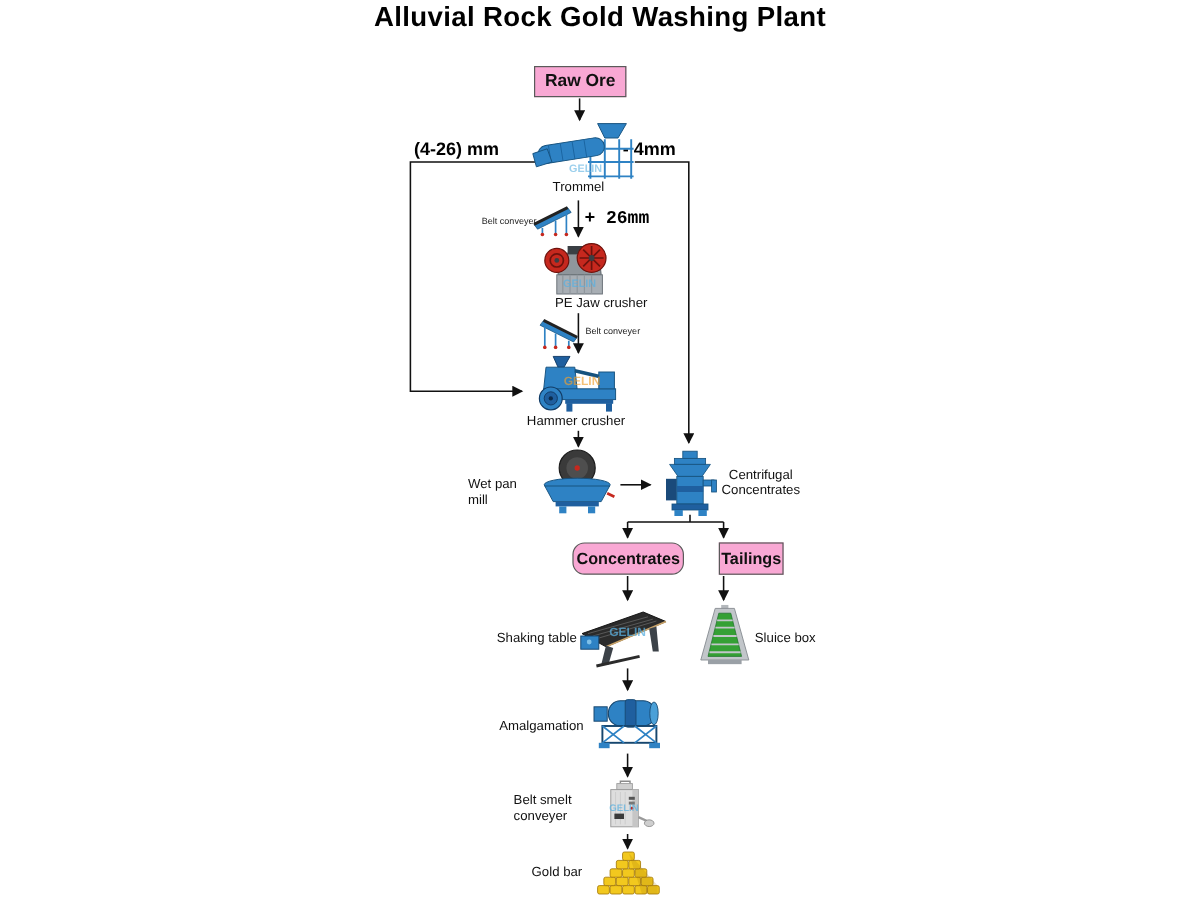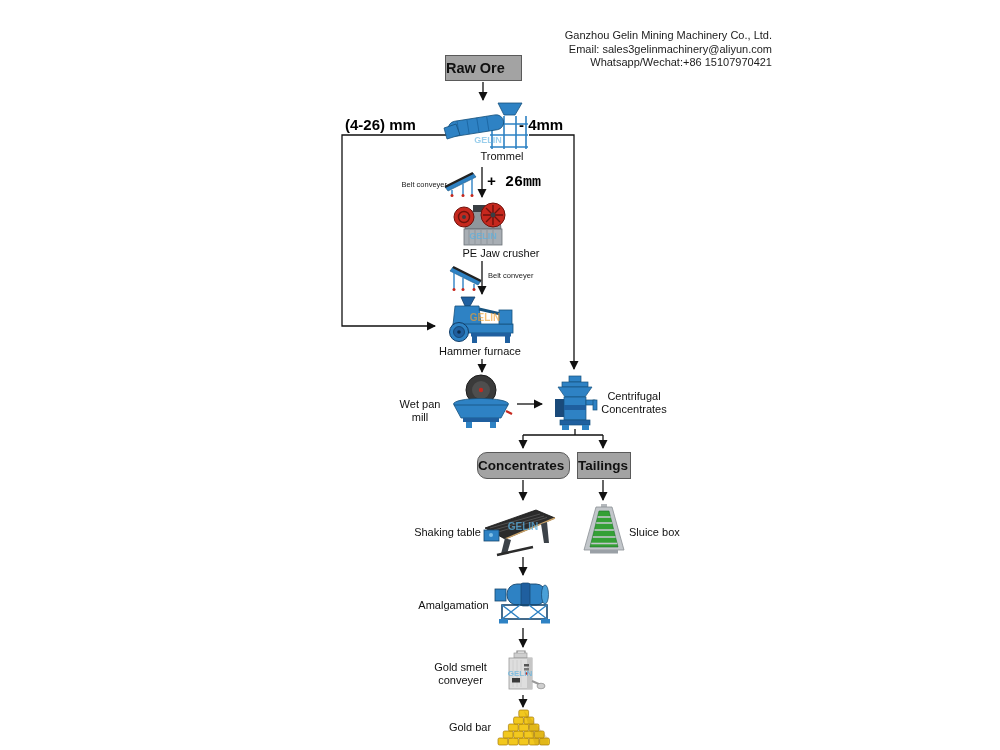--- a/index.html
+++ b/index.html
@@ -9,45 +9,41 @@
   }
   #title{
     position:absolute;top:1px;left:0;right:0;text-align:center;
     font-size:23px;font-weight:bold;color:#000;letter-spacing:0.3px;
   }
   #contact{
     position:absolute;top:29px;right:228px;text-align:right;
     font-size:11px;line-height:13.5px;color:#1c1c1c;
   }
   .flowbox{
-    position:absolute;display:flex;align-items:center;justify-content:flex-start;
-    background:#a3a3a3;border:1.5px solid #5a5a5a;box-sizing:border-box;
+    position:absolute;display:flex;align-items:center;justify-content:center;
+    background:#f9a8d4;border:1.5px solid #5a5a5a;box-sizing:border-box;
     font-weight:bold;font-size:13.5px;color:#111;
   }
   #raw-ore-box{left:445px;top:55px;width:77px;height:26px;font-size:14.5px;}
   #concentrates-box{left:477px;top:452px;width:93px;height:27px;border-radius:10px;}
-  #tailings-box{left:577px;top:452px;width:54px;height:27px;}
+  #tailings-box{left:599px;top:452px;width:54px;height:27px;}
   .lbl{position:absolute;font-size:11px;color:#111;line-height:12.5px;}
   .lbl.center{text-align:center;}
-  .lbl.right{text-align:center;}
+  .lbl.right{text-align:left;}
   .size-lbl{position:absolute;font-weight:bold;font-size:15px;color:#000;}
   .belt-lbl{position:absolute;font-size:7.5px;color:#222;}
   .machine{position:absolute;}
   #connectors{position:absolute;left:0;top:0;width:1000px;height:750px;pointer-events:none;}
 </style>
 </head>
 <body>
 
 <div id="canvas">
 
-  <div id="contact">
-    <div>Ganzhou Gelin Mining Machinery Co., Ltd.</div>
-    <div>Email: sales3gelinmachinery@aliyun.com</div>
-    <div>Whatsapp/Wechat:+86 15107970421</div>
-  </div>
+  <div id="title">Alluvial Rock Gold Washing Plant</div>
 
   <svg id="connectors" viewBox="0 0 1000 750">
     <defs>
       <marker id="ah" markerWidth="8" markerHeight="8" refX="6.2" refY="3.5" orient="auto">
         <path d="M0,0 L7,3.5 L0,7 Z" fill="#111"></path>
       </marker>
     </defs>
     <g stroke="#111" stroke-width="1.3" fill="none">
       <path d="M483,82 V100" marker-end="url(#ah)"></path>
       <path d="M446,135 H342 V326 H435" marker-end="url(#ah)"></path>
@@ -87,21 +83,21 @@
       <path d="M48,22 H86 M48,33 H86 M48,45 H86"></path>
     </g>
     <polygon points="56,1 80,1 73,13 62,13" fill="#2e82c4" stroke="#16527e" stroke-width="0.8"></polygon>
     <g transform="rotate(-9 34 24)">
       <rect x="6" y="16" width="56" height="15" rx="7.5" fill="#2e82c4" stroke="#16527e" stroke-width="0.8"></rect>
       <path d="M16,16 V31 M26,16 V31 M36,16 V31 M46,16 V31" stroke="#1a64a0" stroke-width="0.8" fill="none"></path>
     </g>
     <polygon points="2,26 14,22 18,33 5,37" fill="#2e82c4" stroke="#16527e" stroke-width="0.8"></polygon>
     <text x="46" y="41" font-size="9" font-weight="bold" fill="#5ab0e0" opacity="0.6" text-anchor="middle">GELIN</text>
   </svg>
-  <div class="lbl center" style="left:458px;top:150px;width:88px;">Trommel</div>
+  <div class="lbl center" style="left:438px;top:150px;width:88px;">Trommel</div>
 
   <svg class="machine" style="left:443px;top:169px;" width="40" height="28" viewBox="0 0 40 28">
     <polygon points="2,18 30,4 33,8 5,22" fill="#2e82c4" stroke="#16527e" stroke-width="0.6"></polygon>
     <line x1="2" y1="18" x2="30" y2="4" stroke="#222" stroke-width="2.4"></line>
     <g stroke="#2e82c4" stroke-width="1.4">
       <line x1="9" y1="21" x2="9" y2="26"></line>
       <line x1="20" y1="15" x2="20" y2="26"></line>
       <line x1="29" y1="9" x2="29" y2="26"></line>
     </g>
     <circle cx="9" cy="26.5" r="1.5" fill="#c6281e"></circle>
@@ -148,21 +144,21 @@
     <rect x="14" y="28" width="60" height="9" fill="#2e82c4" stroke="#16527e" stroke-width="0.8"></rect>
     <rect x="60" y="14" width="13" height="14" fill="#2e82c4" stroke="#16527e" stroke-width="0.8"></rect>
     <circle cx="20" cy="36" r="9.5" fill="#2e82c4" stroke="#123c66" stroke-width="1"></circle>
     <circle cx="20" cy="36" r="5.5" fill="#1f5f9f" stroke="#123c66" stroke-width="0.8"></circle>
     <circle cx="20" cy="36" r="1.8" fill="#0c2c4c"></circle>
     <rect x="32" y="37" width="40" height="3.5" fill="#1f5f9f"></rect>
     <rect x="33" y="40" width="5" height="7" fill="#1f5f9f"></rect>
     <rect x="66" y="40" width="5" height="7" fill="#1f5f9f"></rect>
     <text x="46" y="25" font-size="10" font-weight="bold" fill="#f0a030" opacity="0.65" text-anchor="middle">GELIN</text>
   </svg>
-  <div class="lbl center" style="left:434px;top:345px;width:92px;">Hammer furnace</div>
+  <div class="lbl center" style="left:434px;top:345px;width:92px;">Hammer crusher</div>
 
   <svg class="machine" style="left:450px;top:374px;" width="63" height="54" viewBox="0 0 63 54">
     <circle cx="31" cy="16" r="15" fill="#3a3a3a" stroke="#1c1c1c" stroke-width="1"></circle>
     <circle cx="31" cy="16" r="9" fill="#4e4e4e"></circle>
     <circle cx="31" cy="16" r="2.2" fill="#c6281e"></circle>
     <ellipse cx="31" cy="30" rx="27.5" ry="5.5" fill="#2e82c4" stroke="#16527e" stroke-width="0.8"></ellipse>
     <polygon points="4,31 58,31 51,44 11,44" fill="#2e82c4" stroke="#16527e" stroke-width="0.8"></polygon>
     <rect x="13" y="44" width="36" height="4" fill="#1f5f9f"></rect>
     <rect x="16" y="48" width="6" height="6" fill="#2e82c4"></rect>
     <rect x="40" y="48" width="6" height="6" fill="#2e82c4"></rect>
@@ -240,21 +236,21 @@
     <path d="M12,10 V37 M16,10 V37 M20,10 V37" stroke="#cccccc" stroke-width="0.8" fill="none"></path>
     <rect x="23" y="14" width="5" height="2.5" fill="#555"></rect>
     <rect x="23" y="18" width="5" height="2.5" fill="#777"></rect>
     <circle cx="25.5" cy="23.5" r="1.2" fill="#c6281e"></circle>
     <rect x="11" y="28" width="8" height="4.5" fill="#3a3a3a"></rect>
     <line x1="31" y1="31" x2="40" y2="35" stroke="#9a9a9a" stroke-width="2"></line>
     <ellipse cx="40" cy="36" rx="4" ry="2.8" fill="#cfcfcf" stroke="#8a8a8a" stroke-width="0.7"></ellipse>
     <text x="19" y="26" font-size="8" font-weight="bold" fill="#5ab0e0" opacity="0.7" text-anchor="middle">GELIN</text>
   </svg>
   <div class="lbl right" style="left:428px;top:661px;width:65px;">
-    <div>Gold smelt</div>
+    <div>Belt smelt</div>
     <div>conveyer</div>
   </div>
 
   <svg class="machine" style="left:497px;top:709px;" width="53" height="37" viewBox="0 0 53 37">
     <g fill="#f2c81e" stroke="#a5790a" stroke-width="0.7">
       <rect x="1" y="29" width="9.8" height="7" rx="1.5"></rect>
         <rect x="11.4" y="29" width="9.8" height="7" rx="1.5"></rect>
       <rect x="21.8" y="29" width="9.8" height="7" rx="1.5"></rect>
         <rect x="32.2" y="29" width="9.8" height="7" rx="1.5"></rect>
       <rect x="42.6" y="29" width="9.8" height="7" rx="1.5"></rect>

